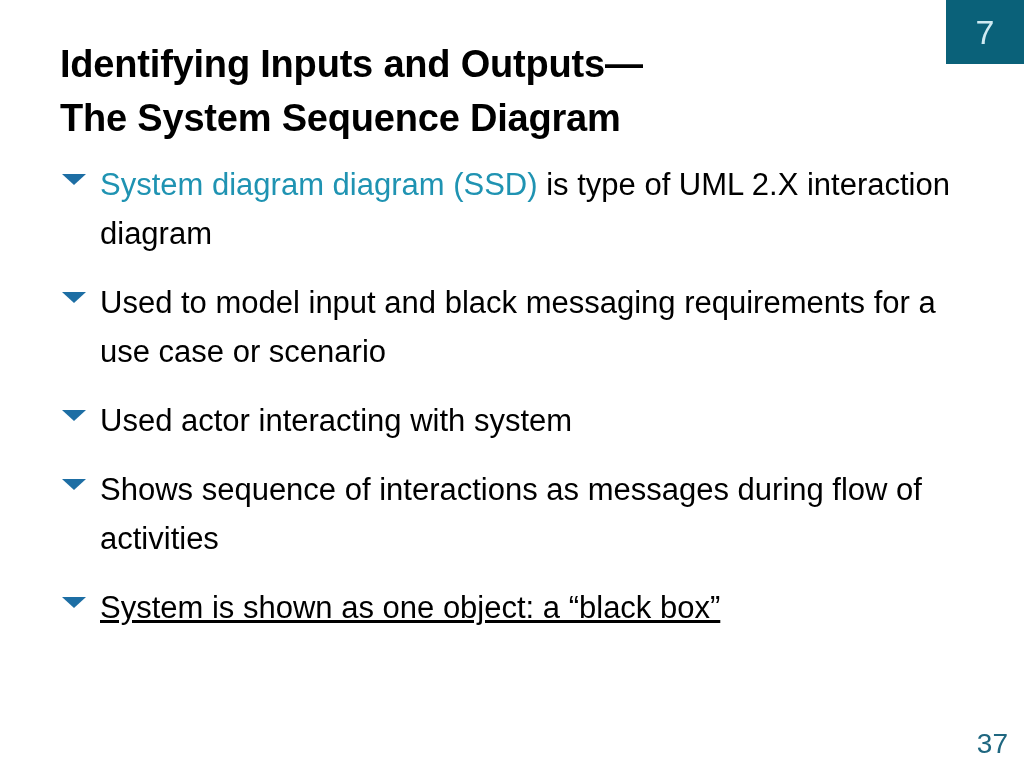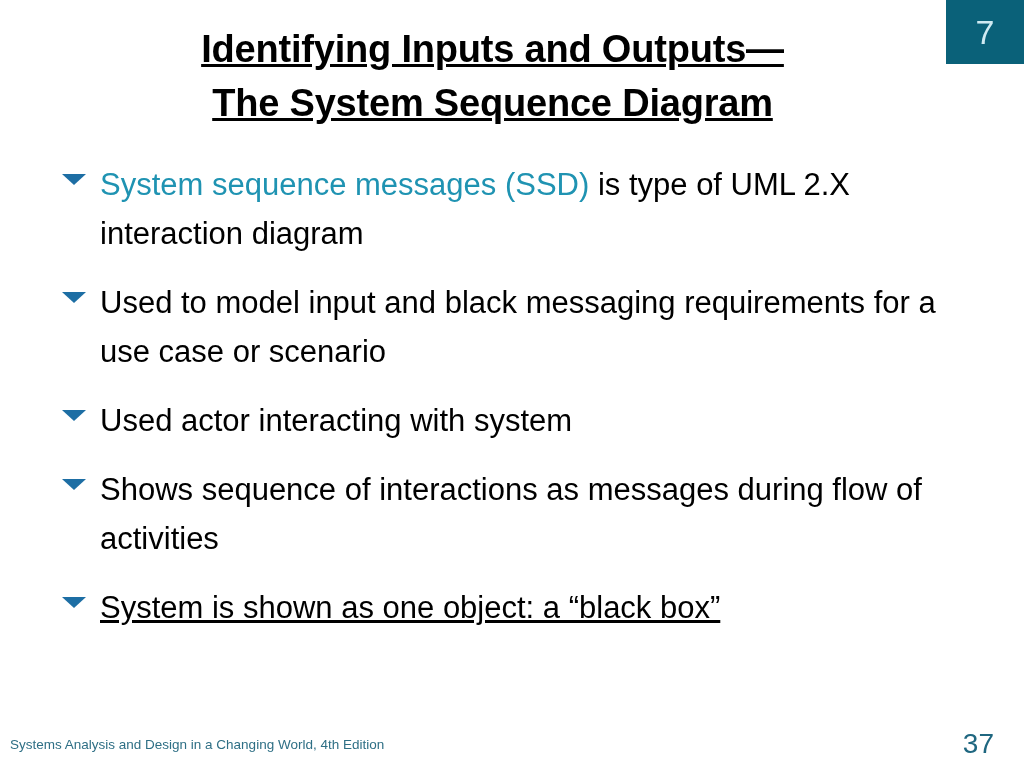--- a/index.html
+++ b/index.html
@@ -35,25 +35,24 @@
     color: #cfeaf2;
     font-size: 34px;
     font-weight: 400;
     line-height: 1;
     font-family: "Liberation Sans", sans-serif;
   }
 
   
   #title-block {
     position: absolute;
-    top: 22px;
+    top: 37px;
     left: 60px;
     width: 865px;
-    text-align: center;
-    text-decoration: underline;
+    text-align: left;
   }
   #title-block .title-line {
     color: #000000;
     font-weight: bold;
     font-size: 38px;
     line-height: 54px;
     letter-spacing: -0.2px;
     white-space: nowrap;
     font-family: "Liberation Sans", sans-serif;
   }
@@ -98,21 +97,21 @@
     position: absolute;
     left: 10px;
     bottom: 16px;
     color: #2e6f85;
     font-size: 13.5px;
     font-weight: 400;
     font-family: "Liberation Sans", sans-serif;
   }
   #footer-page-number {
     position: absolute;
-    right: 30px;
+    right: 16px;
     bottom: 8px;
     color: #1f6780;
     font-size: 28px;
     font-weight: 400;
     font-family: "Liberation Sans", sans-serif;
   }
 </style>
 </head>
 <body>
 
@@ -124,21 +123,21 @@
 
   <div id="title-block">
     <div class="title-line">Identifying Inputs and Outputs—</div>
     <div class="title-line">The System Sequence Diagram</div>
   </div>
 
   <div id="body-list">
 
     <div class="bullet-item">
       <span class="bullet-marker"></span>
-      <div class="bullet-text"><span class="hl">System sequence messages (SSD)</span><span> is type of UML 2.X interaction diagram</span></div>
+      <div class="bullet-text"><span class="hl">System diagram diagram (SSD)</span><span> is type of UML 2.X interaction diagram</span></div>
     </div>
 
     <div class="bullet-item">
       <span class="bullet-marker"></span>
       <div class="bullet-text"><span>Used to model input and black messaging requirements for a use case or scenario</span></div>
     </div>
 
     <div class="bullet-item">
       <span class="bullet-marker"></span>
       <div class="bullet-text"><span>Used actor interacting with system</span></div>
@@ -149,17 +148,16 @@
       <div class="bullet-text"><span>Shows sequence of interactions as messages during flow of activities</span></div>
     </div>
 
     <div class="bullet-item">
       <span class="bullet-marker"></span>
       <div class="bullet-text"><span>System is shown as one object: a “black box”</span></div>
     </div>
 
   </div>
 
-  <div id="footer-source">Systems Analysis and Design in a Changing World, 4th Edition</div>
 
   <div id="footer-page-number">37</div>
 
 </div>
 
 </body></html>

